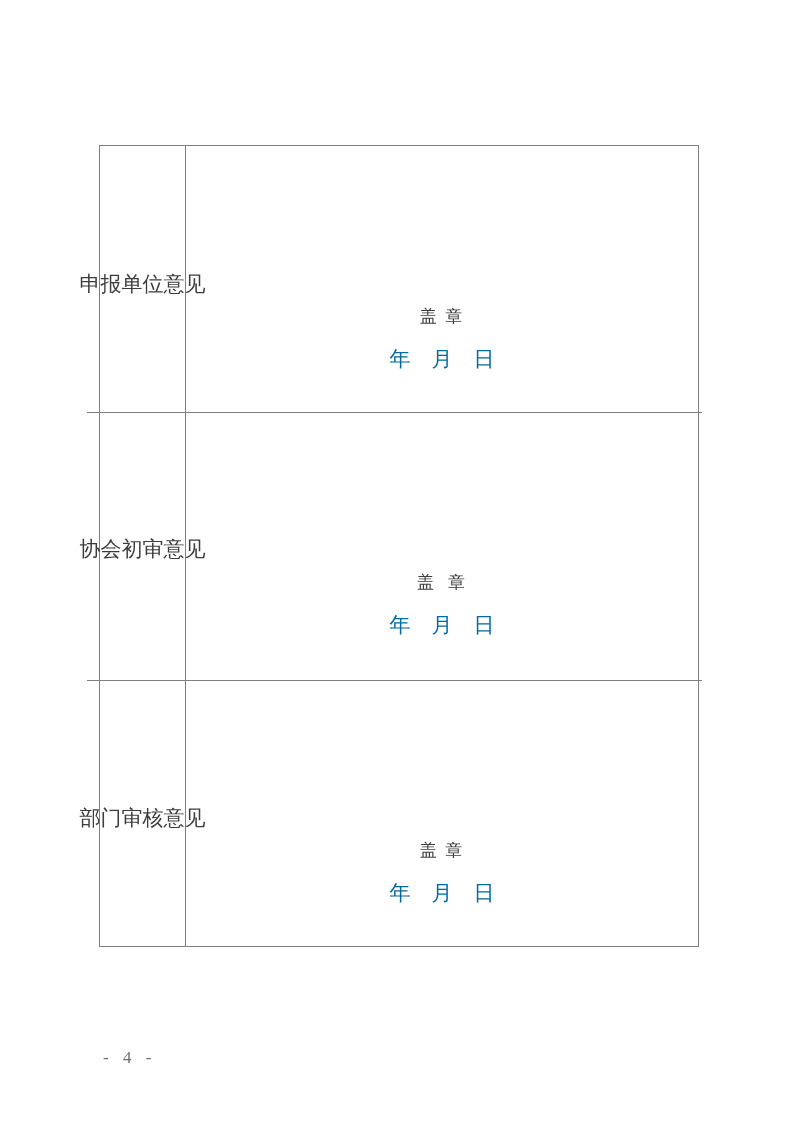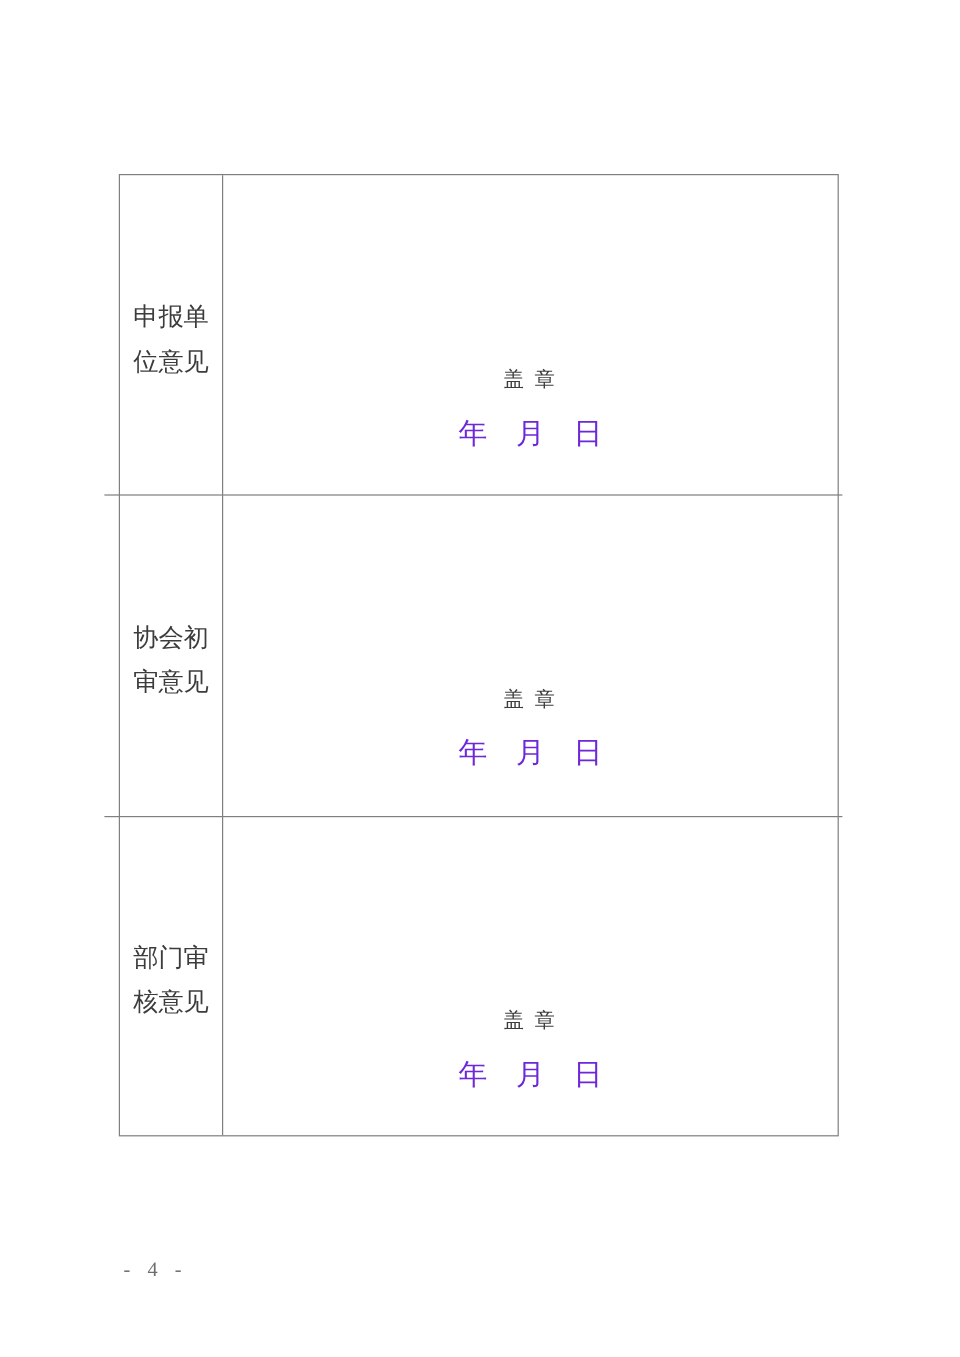--- a/index.html
+++ b/index.html
@@ -17,28 +17,28 @@
     left: 99px;
     top: 145px;
     width: 600px;
     height: 802px;
     box-sizing: border-box;
     border: 1px solid #7f7f7f;
     background: #ffffff;
   }
 
   .form-row { display: flex; height: 266px; position: relative; }
-  .form-row.row-mid { height: 268px; }
+  .form-row.row-mid { height: 268px; font-family: Liberation Mono, monospace; }
 
   .label-cell {
     width: 86px;
     box-sizing: border-box;
     border-right: 1px solid #7f7f7f;
     display: flex;
-    flex-direction: column;
+    flex-direction: row;
     align-items: center;
     justify-content: center;
     padding-top: 8px;
   }
 
   .label-line {
     font-size: 21px;
     line-height: 37px;
     color: #3c3c3c;
     white-space: pre;
@@ -57,22 +57,22 @@
     white-space: pre;
     letter-spacing: 2px;
   }
 
   .date-line {
     position: absolute;
     top: 199px;
     left: 0;
     right: 0;
     text-align: center;
-    font-size: 24px;
-    color: #6d28d9;
+    font-size: 21px;
+    color: #0369a1;
     white-space: pre;
   }
 
   .h-divider {
     position: absolute;
     left: -13px;
     width: 615px;
     height: 1px;
     background: #7f7f7f;
   }

